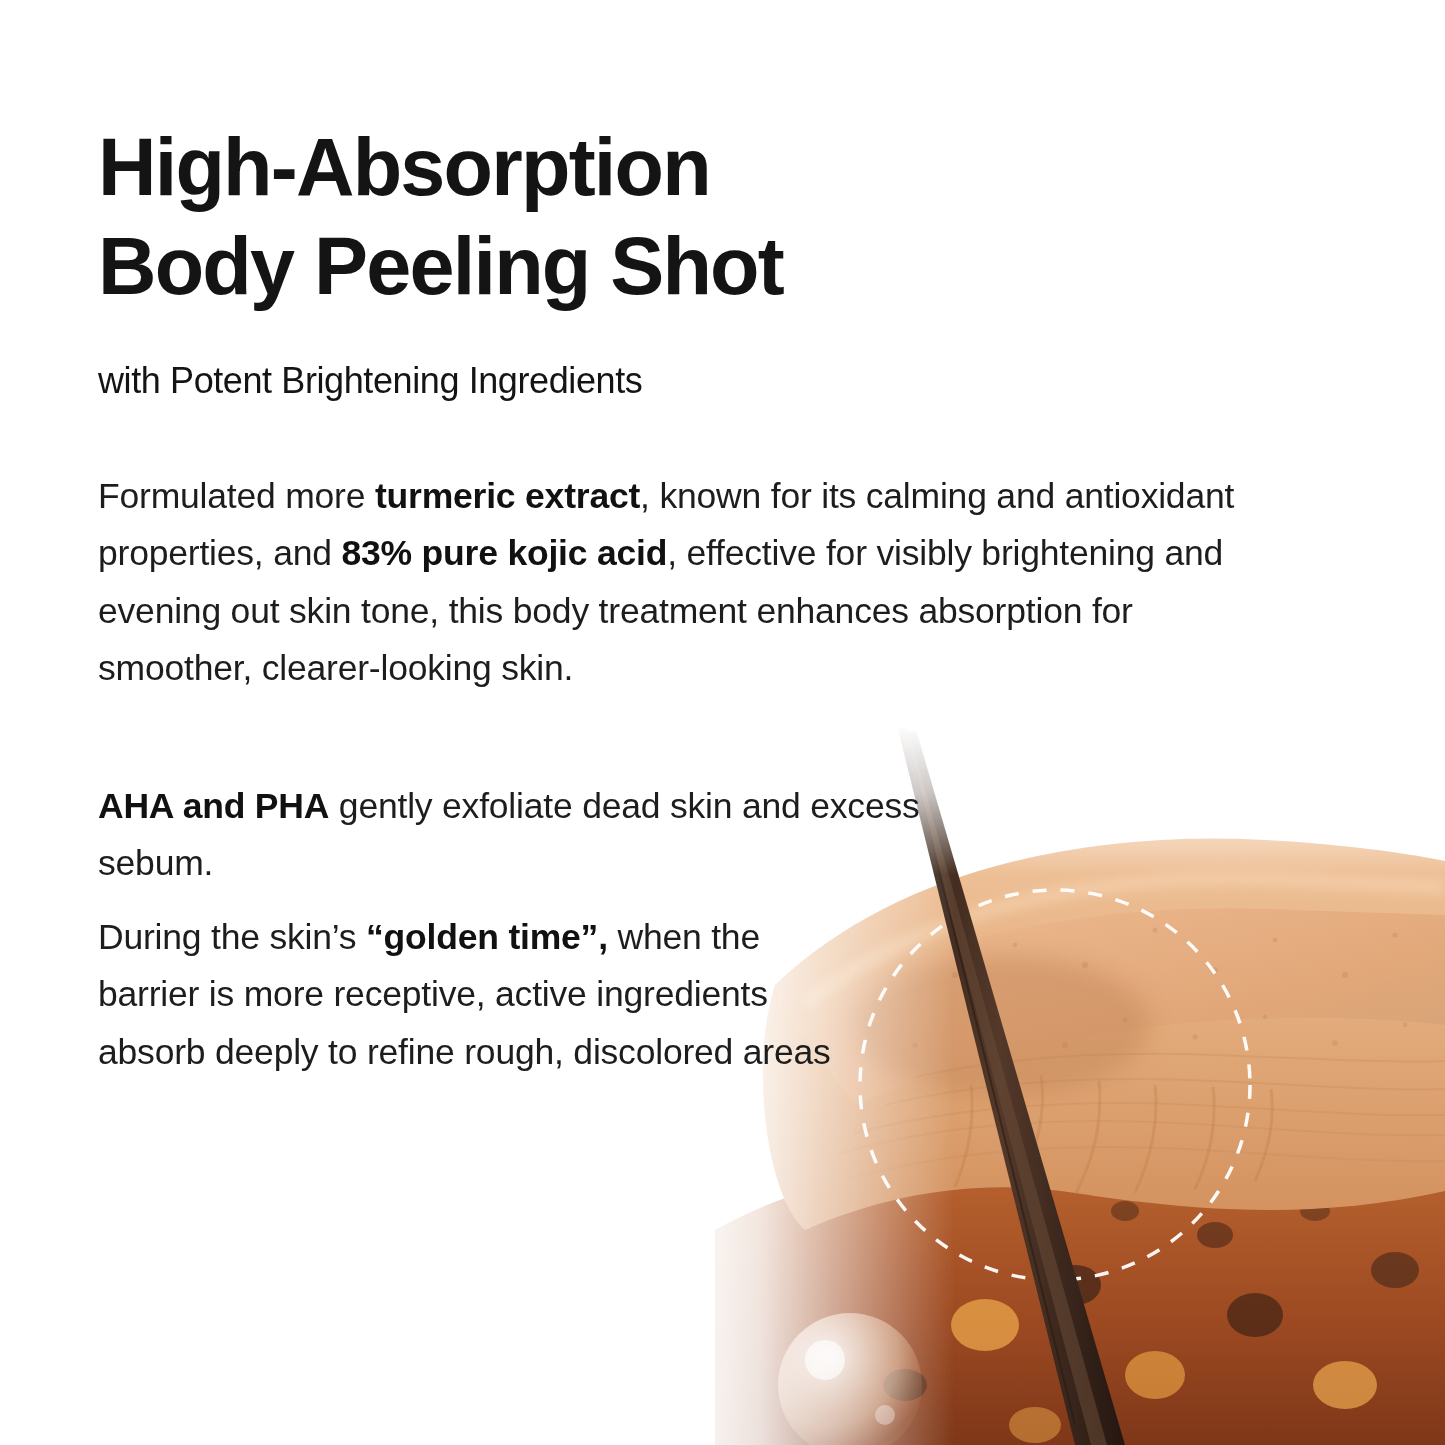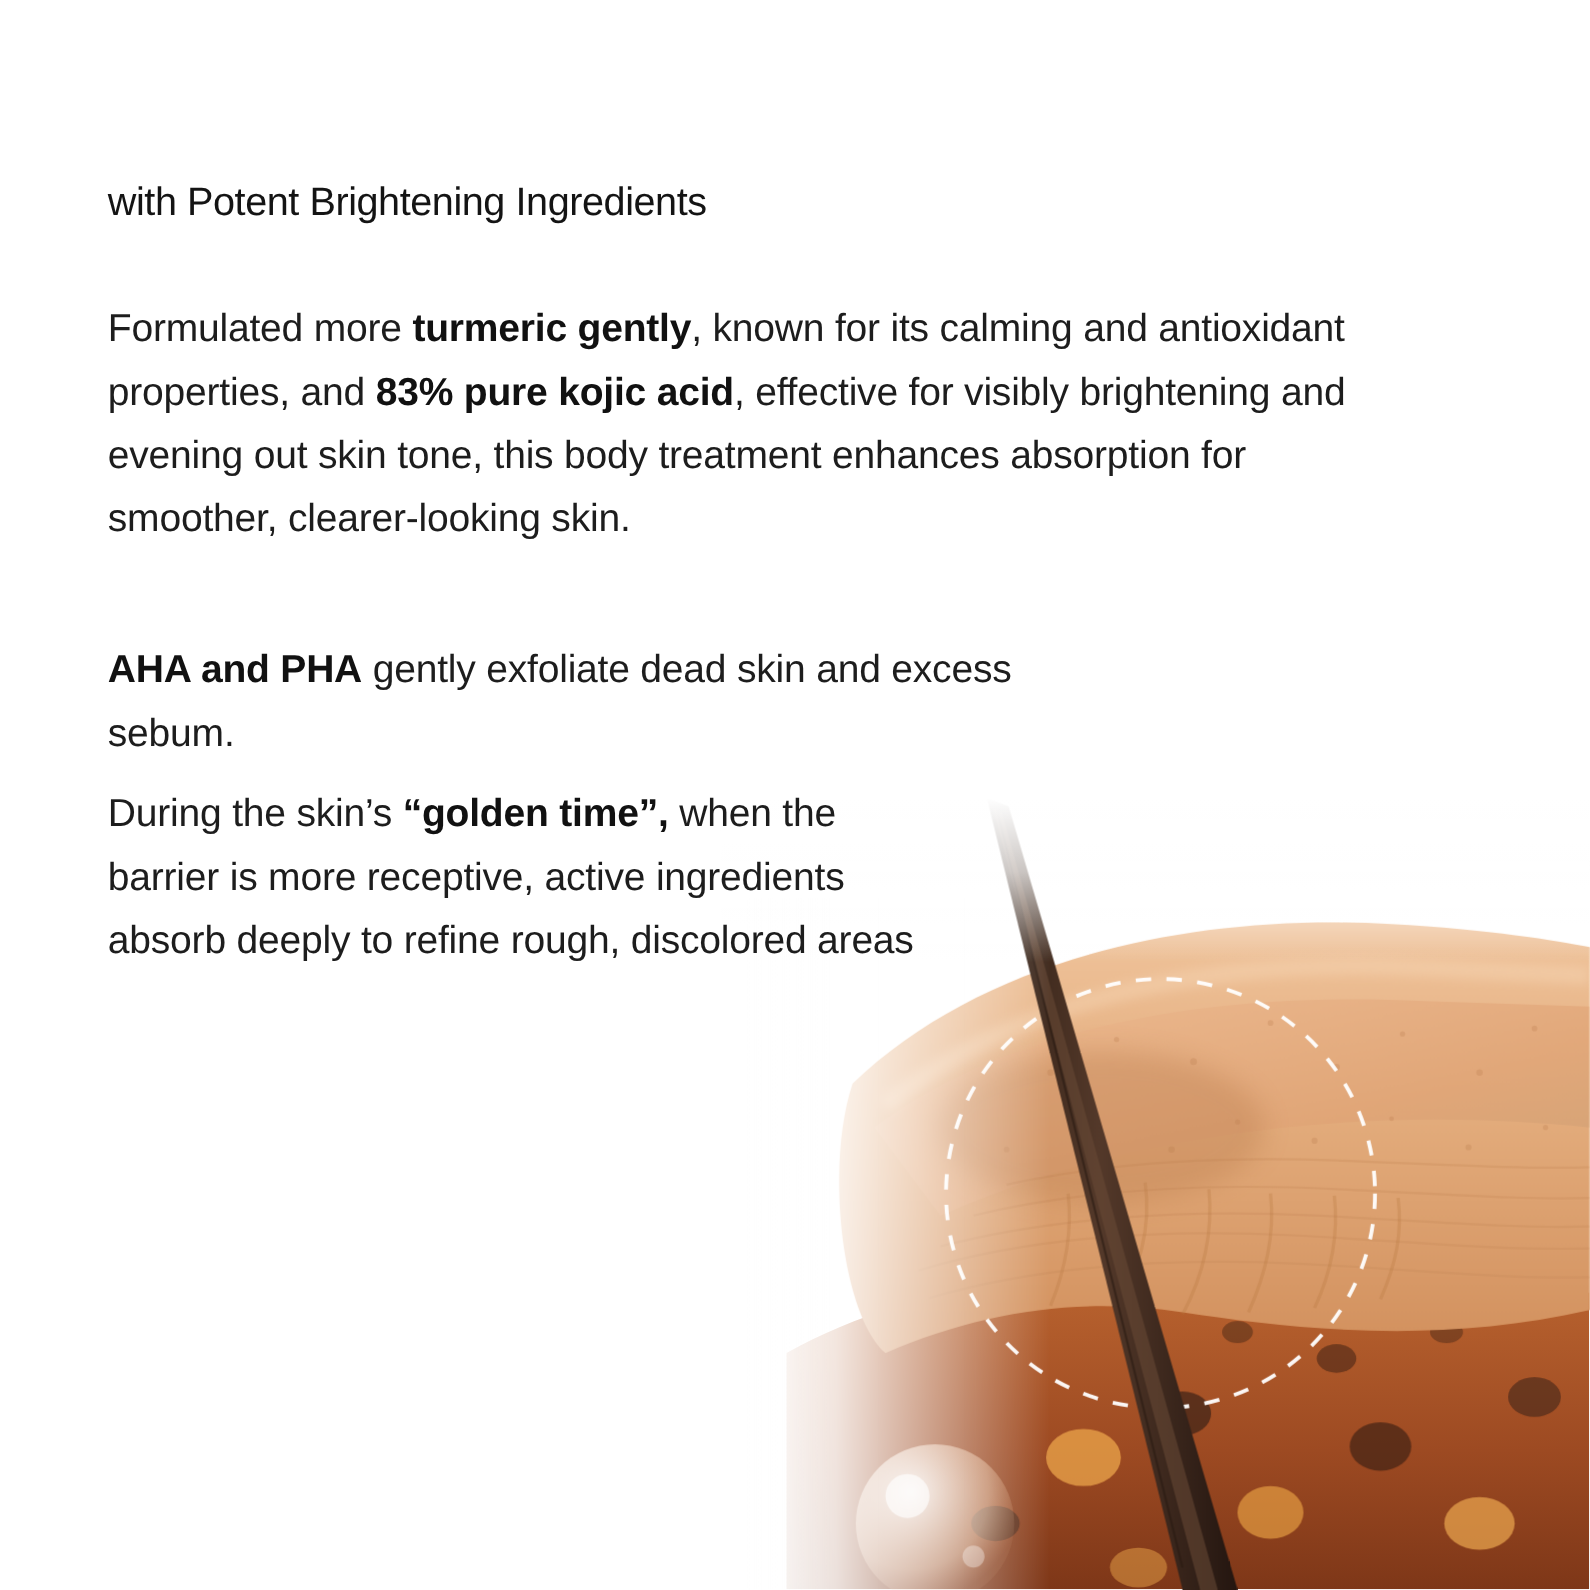--- a/index.html
+++ b/index.html
@@ -228,26 +228,28 @@
         <path d="M244,4 L250,6 L420,700" stroke="#2a1a12" stroke-width="2" fill="none" opacity="0.6"></path>
       </g>
     </svg>
     <div class="fade-left"></div>
     <div class="fade-top"></div>
   </div>
 
   <div class="content">
 
     <h1 class="title">
+      <span class="line">High-Absorption</span>
+      <span class="line">Body Peeling Shot</span>
     </h1>
 
     <div class="subtitle">with Potent Brightening Ingredients</div>
 
     <p class="body-text">
-      <span>Formulated more </span><b>turmeric gently</b><span>, known for its calming and antioxidant properties, and </span><b>83% pure kojic acid</b><span>, effective for visibly brightening and evening out skin tone, this body treatment enhances absorption for smoother, clearer-looking skin.</span>
+      <span>Formulated more </span><b>turmeric extract</b><span>, known for its calming and antioxidant properties, and </span><b>83% pure kojic acid</b><span>, effective for visibly brightening and evening out skin tone, this body treatment enhances absorption for smoother, clearer-looking skin.</span>
     </p>
 
     <p class="body-text para-2">
       <b>AHA and PHA</b><span> gently exfoliate dead skin and excess sebum.</span><br>
       <span class="narrow"><span>During the skin’s </span><b>“golden time”,</b><span> when the barrier is more receptive, active ingredients absorb deeply to refine rough, discolored areas</span></span>
     </p>
 
   </div>
 </div>
 

